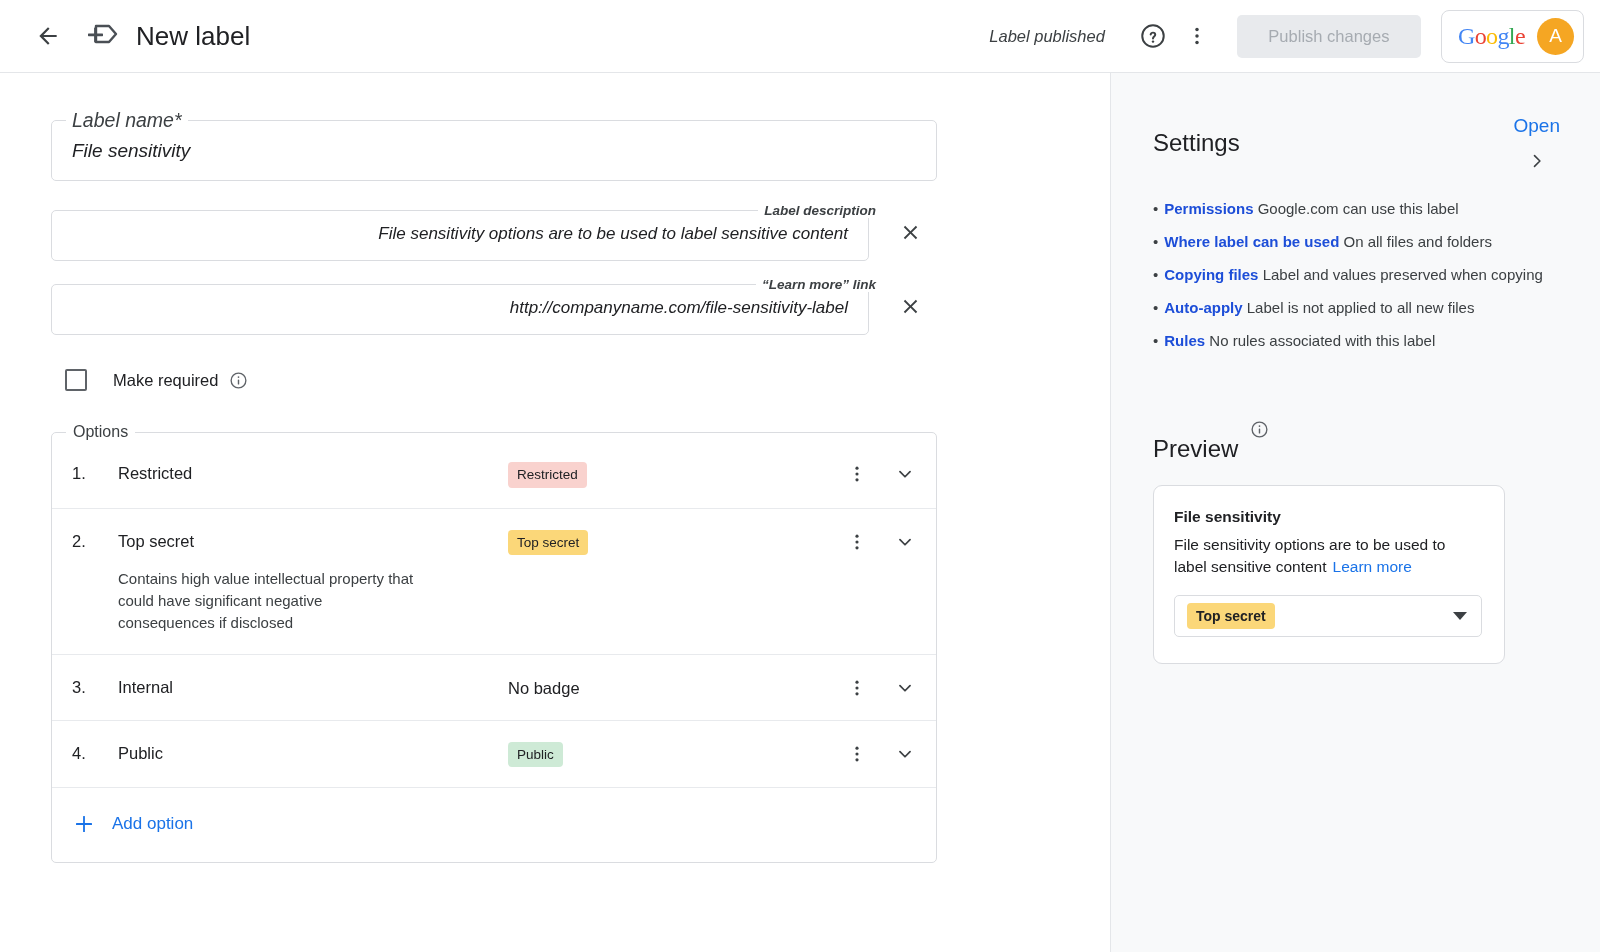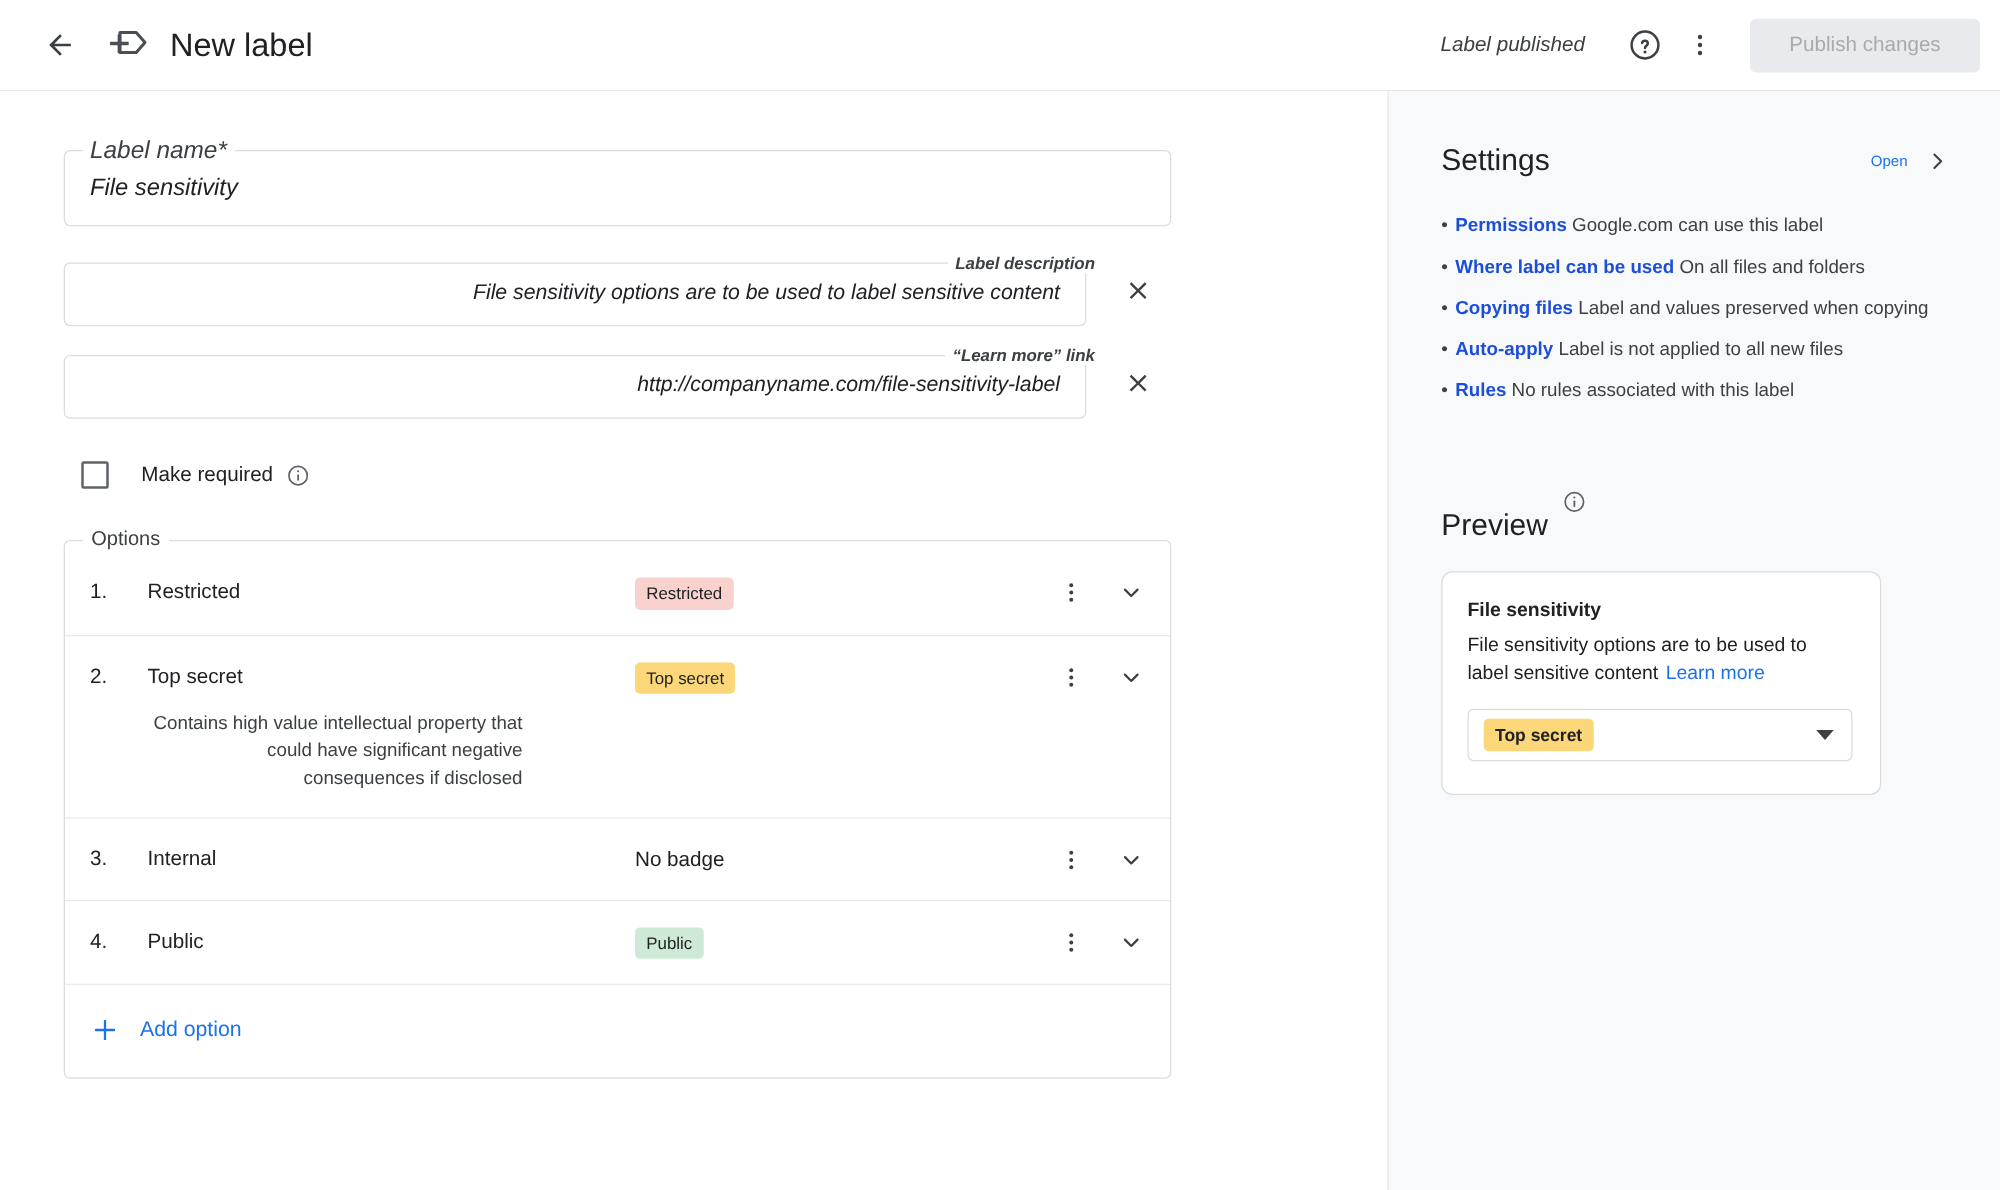--- a/index.html
+++ b/index.html
@@ -192,21 +192,20 @@
     flex: none;
   }
   .opt-main { width: 390px; flex: none; }
   .opt-title { font-size: 16.5px; color: #202124; line-height: 24px; }
   .opt-desc {
     font-size: 15px;
     color: #3c4043;
     line-height: 22px;
     margin-top: 15px;
     max-width: 300px;
-    text-align: right;
   }
   .opt-badge-cell { width: 300px; flex: none; padding-top: 1px; }
   .badge {
     display: inline-block;
     font-size: 13.5px;
     line-height: 1;
     padding: 6px 9px;
     border-radius: 4px;
     color: #202124;
   }
@@ -229,21 +228,21 @@
 
   
   .panel-head {
     display: flex;
     align-items: center;
   }
   .panel-title { font-size: 24px; color: #202124; font-weight: 400; }
   .open-link {
     margin-left: auto;
     display: flex; align-items: center; gap: 14px;
-    color: #1a73e8; font-size: 12px; cursor: pointer;
+    color: #1a73e8; font-size: 19px; cursor: pointer; flex-direction: column;
   }
   .settings-list { margin-top: 26px; }
   .settings-item {
     font-size: 15px;
     color: #3c4043;
     line-height: 24px;
     margin-bottom: 9px;
     display: flex;
     gap: 6px;
   }
@@ -314,20 +313,26 @@
       </svg>
     </div>
     <div class="icon-btn">
       <svg width="22" height="22" viewBox="0 0 24 24">
         <circle cx="12" cy="5" r="1.9" fill="#3c4043"></circle>
         <circle cx="12" cy="12" r="1.9" fill="#3c4043"></circle>
         <circle cx="12" cy="19" r="1.9" fill="#3c4043"></circle>
       </svg>
     </div>
     <button class="publish-btn">Publish changes</button>
+    <div class="account-chip">
+      <div class="google-logo">
+        <span class="g-b">G</span><span class="g-r">o</span><span class="g-y">o</span><span class="g-b">g</span><span class="g-g">l</span><span class="g-r">e</span>
+      </div>
+      <div class="avatar">A</div>
+    </div>
   </div>
 </div>
 
 <div class="body-wrap">
 
   <div class="main-col">
 
     <fieldset class="field name-field">
       <legend>Label name*</legend>
       <div class="name-value">File sensitivity</div>

